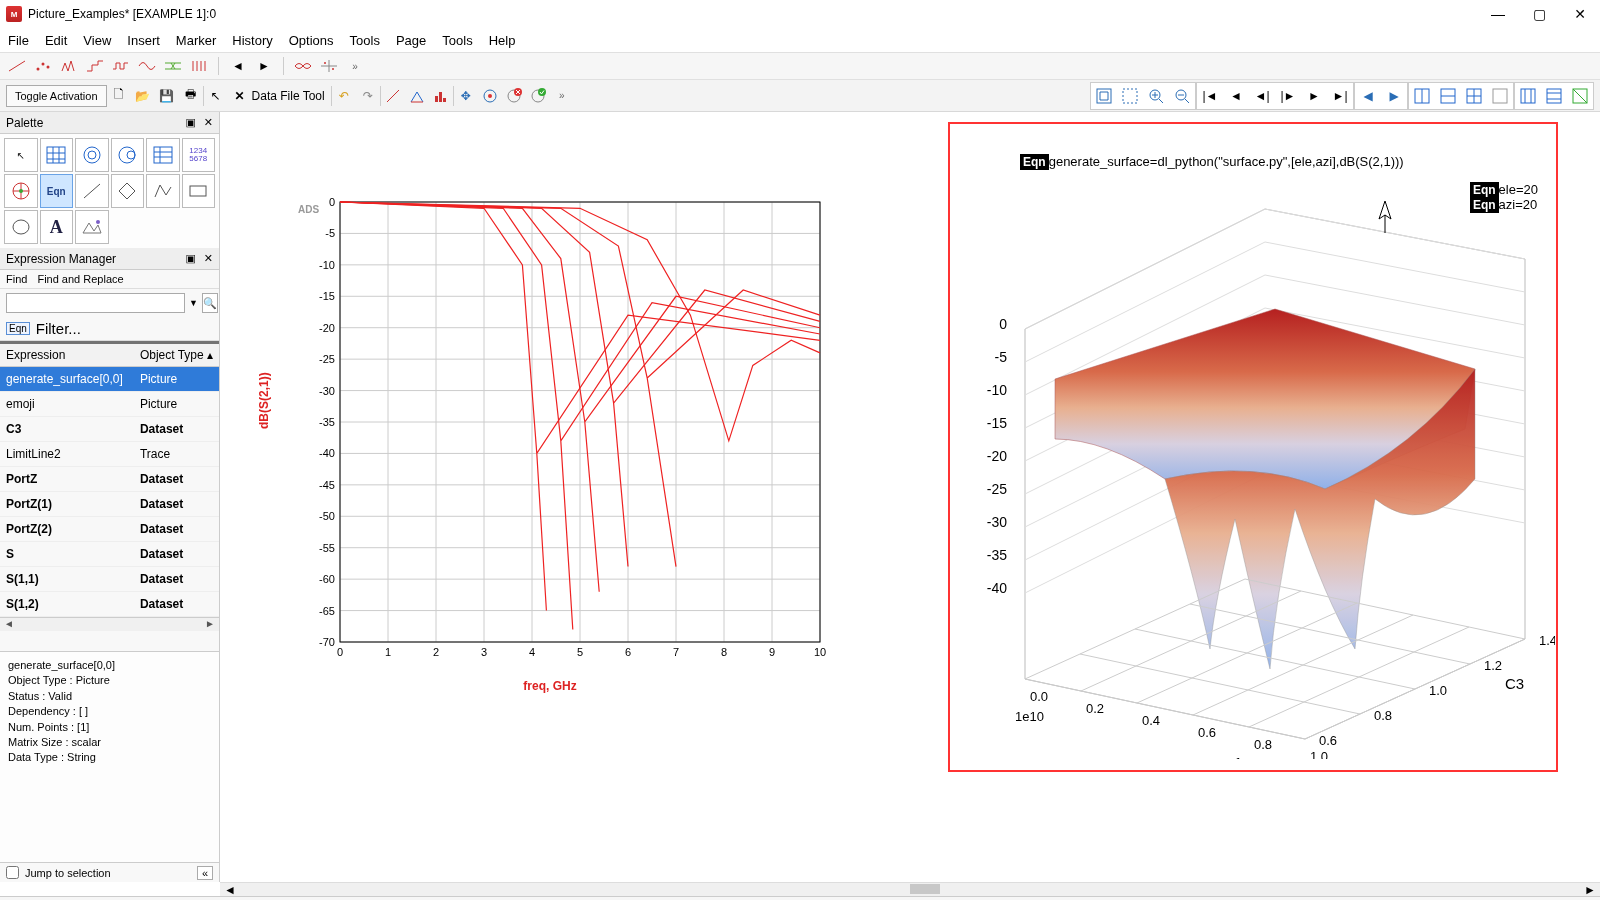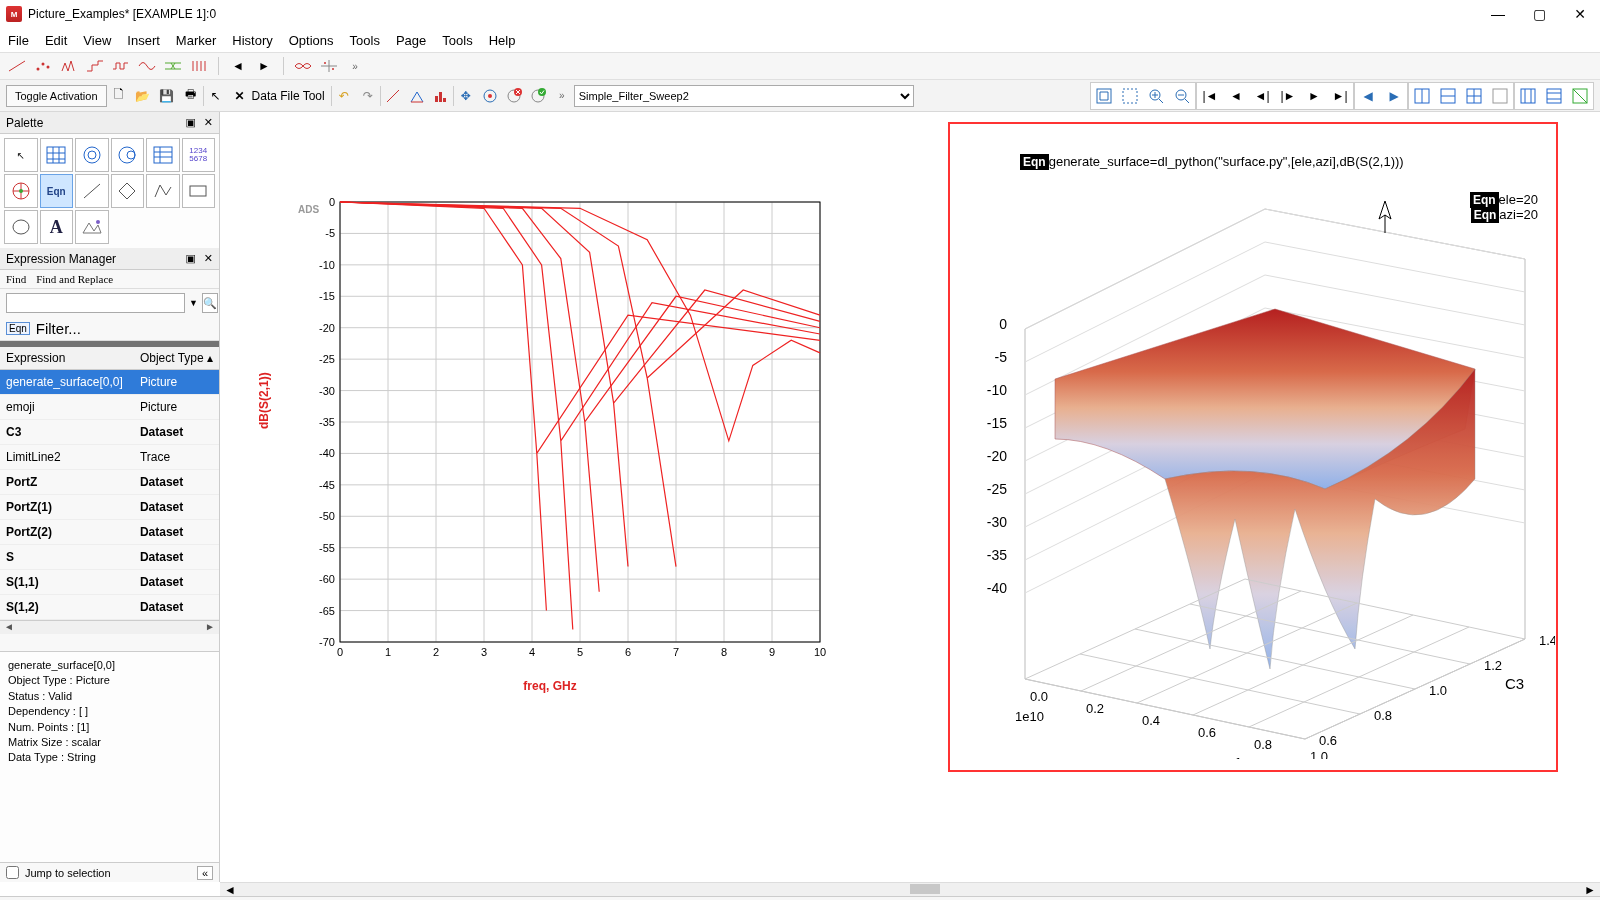--- a/index.html
+++ b/index.html
@@ -18,46 +18,46 @@
 .toolbar2 select { height:22px; width:340px; border:1px solid #aaa; font-size:11px; background:#fff;}
 .toolbar2 .icogrp { display:flex; gap:2px; border:1px solid #ccc; padding:1px; background:#fff;}
 .main { display:flex; height: calc(900px - 28px - 24px - 28px - 32px - 18px); }
 .leftcol { width:220px; border-right:1px solid #ccc; display:flex; flex-direction:column; background:#f8f8f8;}
 .panelhdr { height:22px; display:flex; align-items:center; padding:0 6px; background:#eee; border-bottom:1px solid #ccc; font-size:12px;}
 .panelhdr .x { margin-left:auto; display:flex; gap:8px; font-size:11px;}
 .palette { padding:4px; display:grid; grid-template-columns:repeat(6,1fr); gap:2px; background:#fdfdfd;}
 .palette .pbtn{ height:34px; border:1px solid #bbb; background:#fff; display:flex;align-items:center;justify-content:center; font-size:10px;}
 .palette .pbtn.sel{ background:#cfe6ff; border-color:#6aa3e6;}
 .exprhdr { display:flex; gap:10px; padding:3px 6px; border-bottom:1px solid #ddd;}
-.exprhdr span{font-size:11px;font-family:Liberation Serif, serif;}
+.exprhdr span{font-size:11px;}
 .exprsearch{display:flex; gap:4px; padding:4px 6px;}
 .exprsearch input{flex:1; height:20px; border:1px solid #aaa;}
 .exprsearch .sico{width:20px;height:20px;border:1px solid #aaa;display:flex;align-items:center;justify-content:center;font-size:11px;background:#fff;}
 .filterrow{display:flex;gap:6px;padding:3px 6px;border-bottom:1px solid #ddd;align-items:center;}
 .filterrow .eqn{border:1px solid #5a8fd6;font-size:10px;padding:0 2px;background:#eef4ff;}
-.exprtable{flex:0 0 auto; overflow:auto; border-top:6px solid #737373;}
+.exprtable{flex:0 0 auto; overflow:auto; border-top:3px solid #737373;}
 .exprtable table{width:100%; border-collapse:collapse; font-size:12px;}
 .exprtable th{background:#f2f2f2; text-align:left; padding:4px 6px; border-bottom:1px solid #ccc; font-weight:normal;}
 .exprtable td{padding:5px 6px; border-bottom:1px solid #eee;}
 .exprtable tr.sel td{background:#2f7bd9;color:#fff;}
 .exprtable tr.bold td{font-weight:bold;}
 .exprtable .scrollstub{height:14px;background:#f0f0f0;border-top:1px solid #ccc;display:flex;justify-content:space-between;padding:0 4px;font-size:10px;color:#555;}
 .details{padding:6px 8px; font-size:11px; line-height:1.4; border-top:1px solid #ccc; background:#fdfdfd; flex:1;}
 .jump{height:20px;border-top:1px solid #ccc;display:flex;align-items:center;padding:0 6px;gap:6px;font-size:11px;}
 .jump .chev{margin-left:auto;border:1px solid #aaa;padding:0 4px;background:#fff;}
 .canvas{flex:1;position:relative;background:#fff;overflow:hidden;}
 .chart2d{position:absolute;left:50px;top:80px;width:560px;height:540px;}
 .chart2d .title{text-align:center;font-size:13px;margin-bottom:6px;}
 .chart2d .ylabel{position:absolute;left:-6px;top:50%;transform:rotate(-90deg) translateX(40px);transform-origin:left;color:#d22;font-size:12px;font-weight:bold;}
 .chart2d .xlabel{text-align:center;color:#d22;font-size:12px;font-weight:bold;margin-top:4px;}
 .chart2d .ads{position:absolute;left:28px;top:12px;font-size:10px;color:#999;font-weight:bold;}
 .plot3d{position:absolute;right:42px;top:10px;width:610px;height:650px;border:2px solid #f33;}
 .plot3d .eqnbar{position:absolute;top:30px;left:70px;font-size:13px;}
 .plot3d .eqnbar .tag,.eqn3 .tag{background:#000;color:#fff;padding:1px 3px;font-weight:bold;font-size:12px;}
-.eqn3{position:absolute;top:68px;right:18px;font-size:13px;text-align:right;margin-left:36px;}
+.eqn3{position:absolute;top:58px;right:18px;font-size:13px;text-align:left;margin-left:36px;}
 .footer{height:18px;border-top:1px solid #ccc;display:flex;align-items:center;font-size:10px;position:relative;background:#f6f6f6;}
 svg text{font-family:sans-serif;}
 </style>
 </head>
 <body>
 
 <div class="titlebar">
   <span class="logo">M</span>
   <span>Picture_Examples* [EXAMPLE 1]:0</span>
   <div class="wincontrols">
@@ -192,21 +192,20 @@
       </svg>
     </span>
   <span class="ico">
       <svg width="18" height="18">
         <circle cx="9" cy="9" r="6" stroke="#888" fill="none"></circle>
         <circle cx="13" cy="5" r="4" fill="#3a3"></circle>
         <path d="M11 5 L12.5 7 L15 3.5" stroke="#fff" fill="none"></path>
       </svg>
     </span>
   <span class="ico" style="font-size:10px;color:#666;">»</span>
-  <select><option>Simple_Filter_Sweep2</option></select>
   <div style="flex:1"></div>
   <div class="icogrp">
     <span class="ico">
         <svg width="18" height="18">
           <rect x="2" y="2" width="14" height="14" stroke="#2a6db5" fill="none"></rect>
           <path d="M5 5 H13 V13 H5 Z" stroke="#2a6db5" fill="none"></path>
         </svg>
       </span>
     <span class="ico">
         <svg width="18" height="18">

